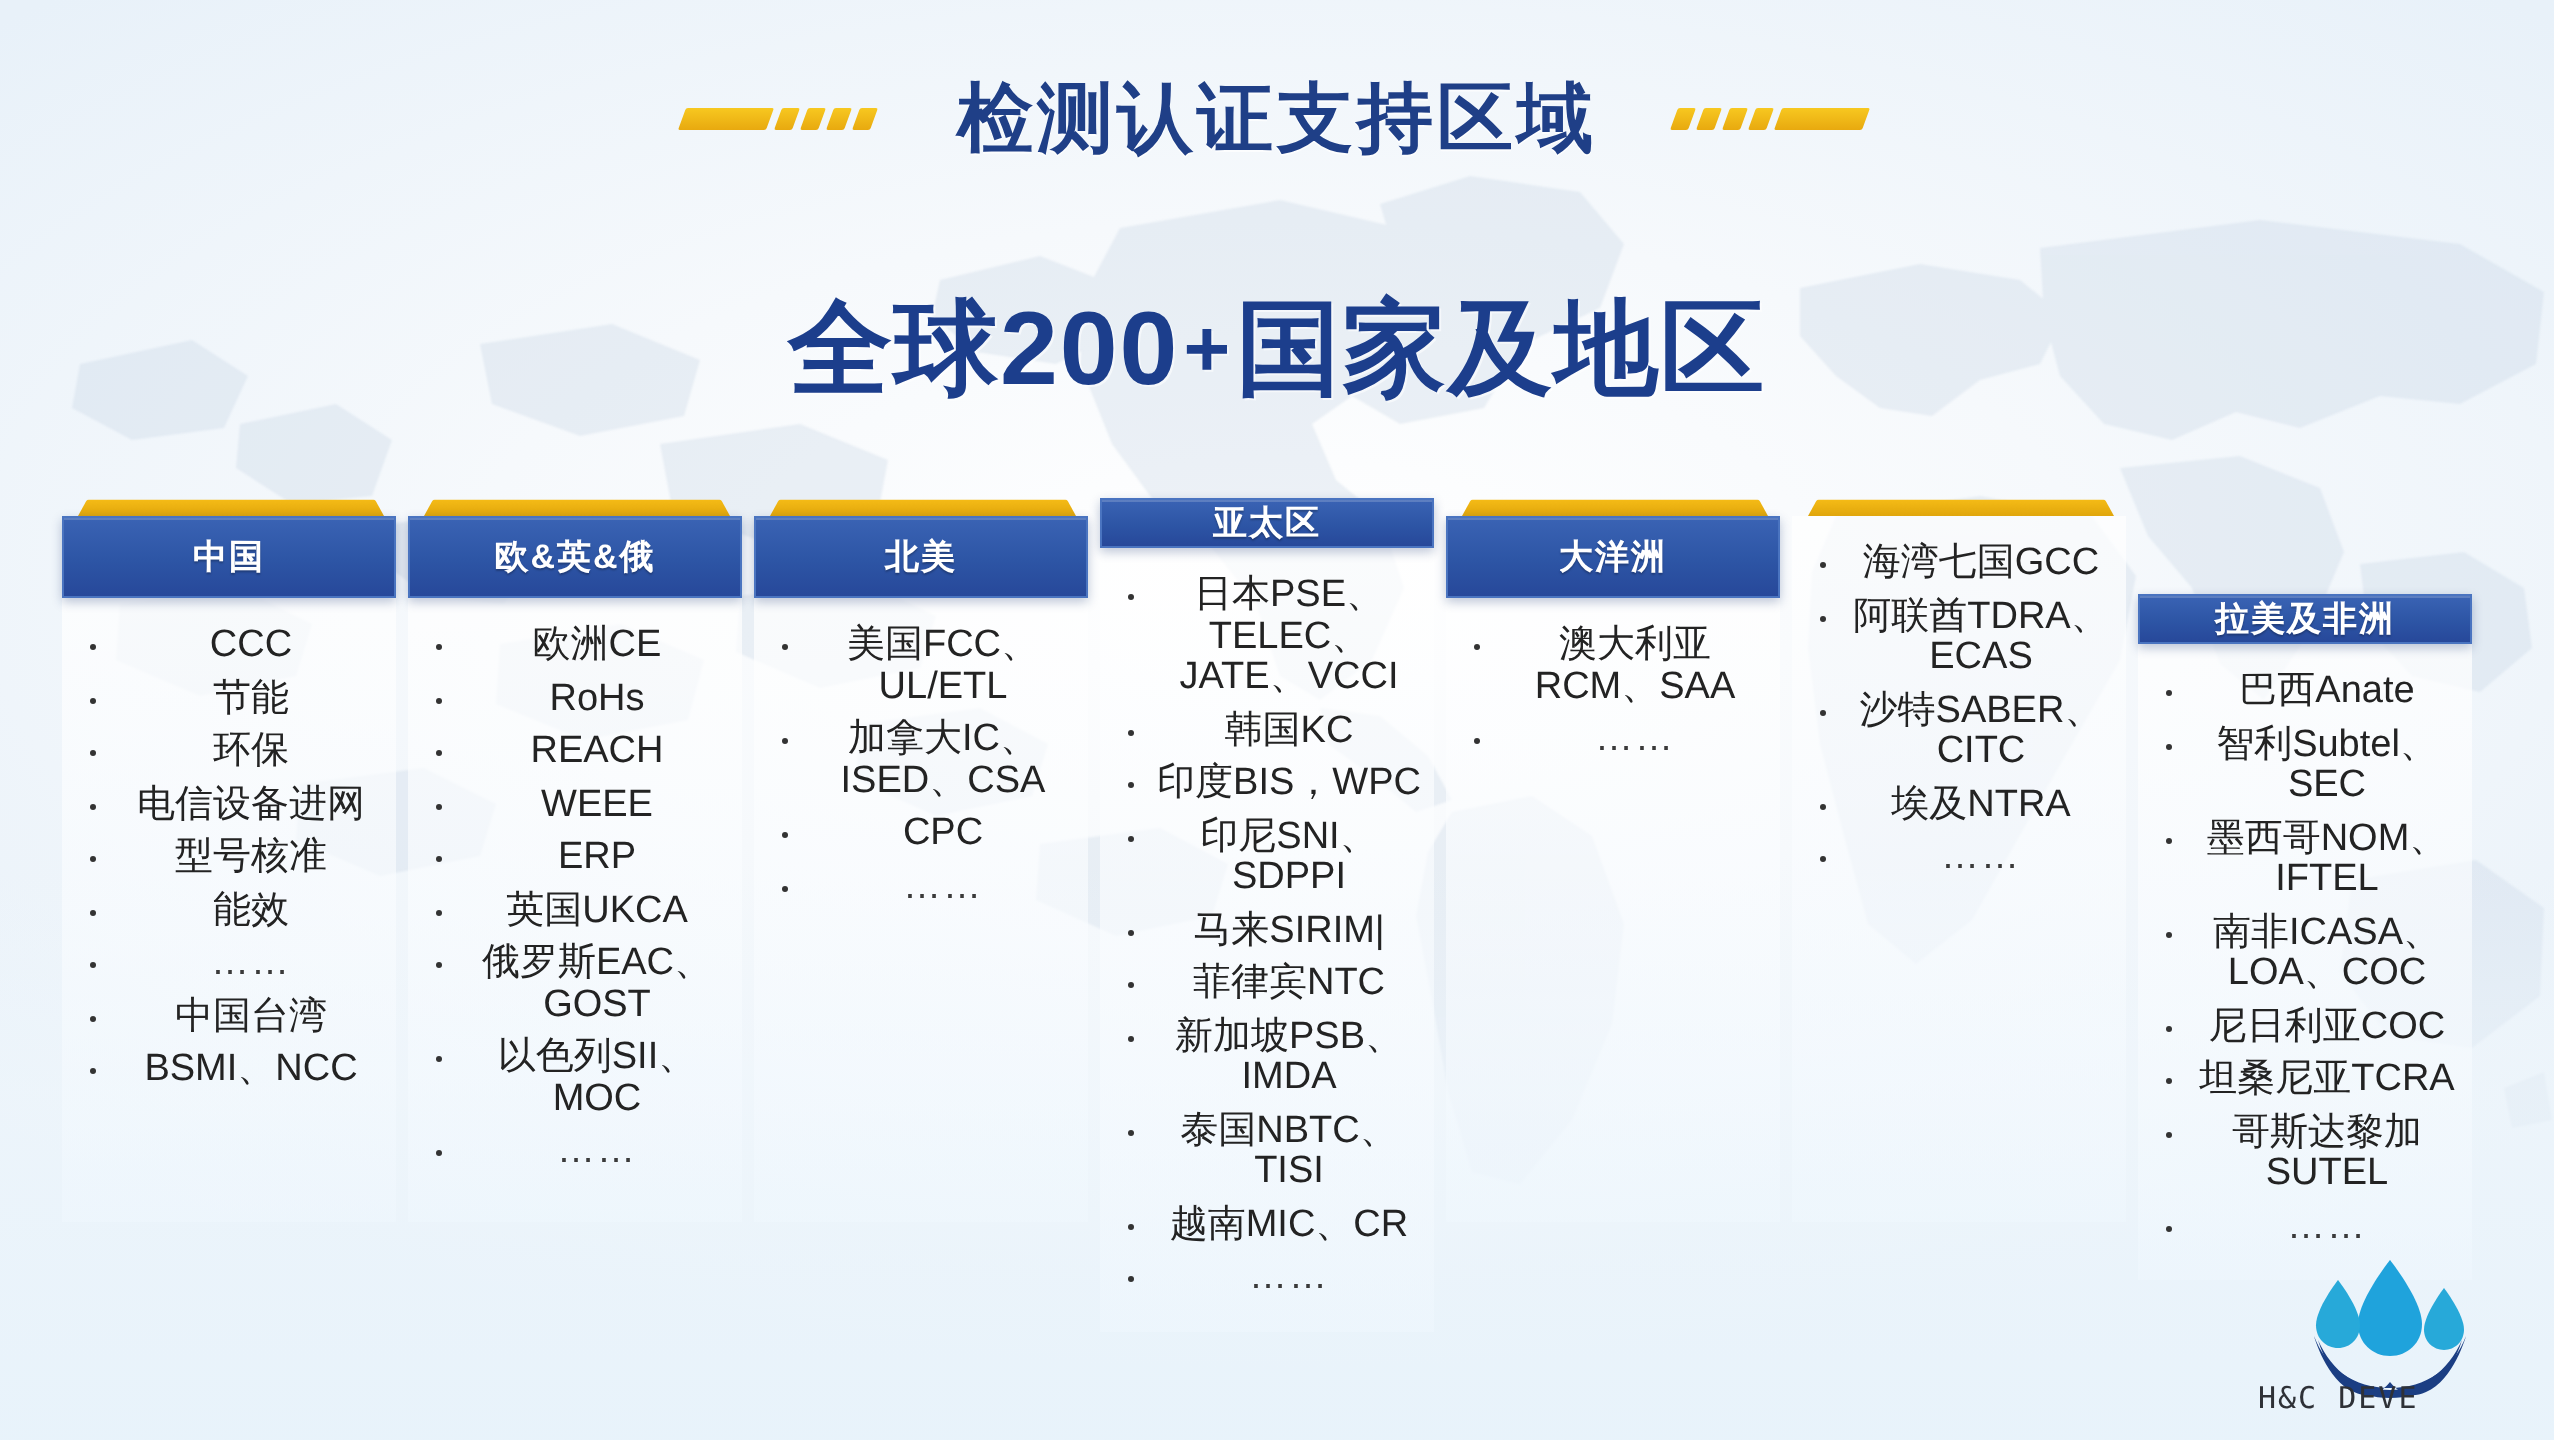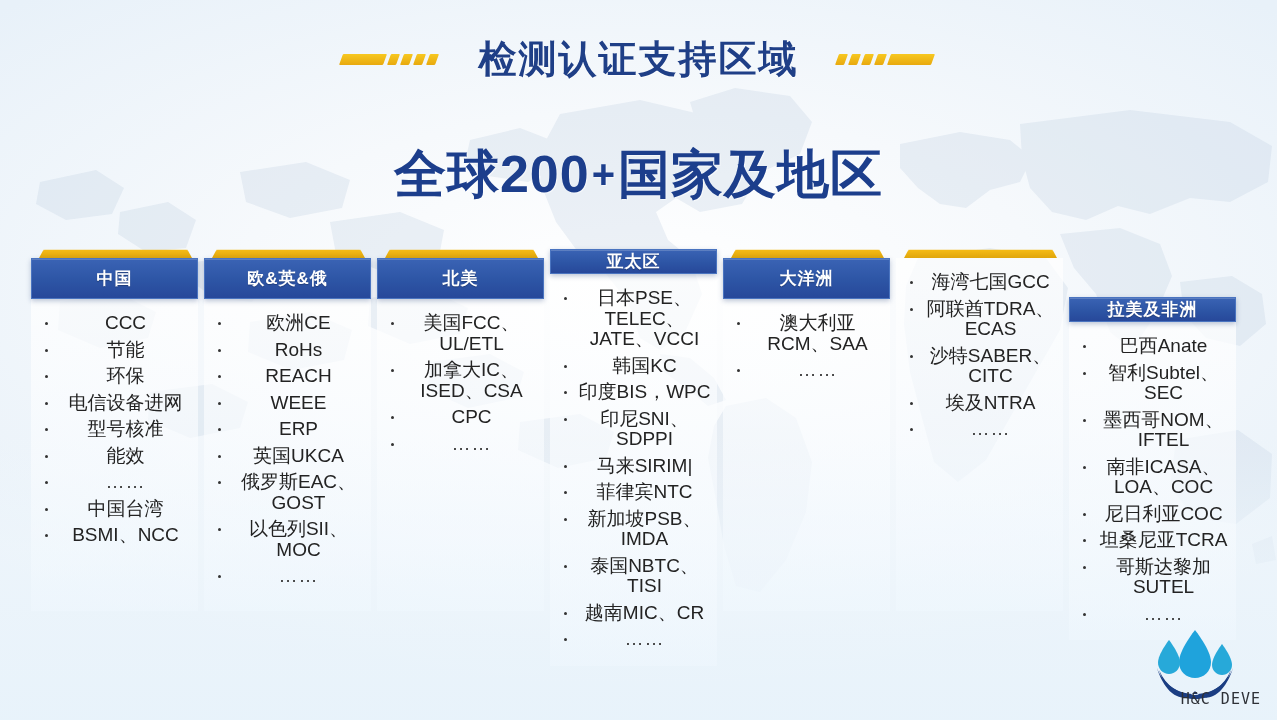--- a/index.html
+++ b/index.html
@@ -136,21 +136,21 @@
   }
   ul.items li.dots{color:#3a3a3a;letter-spacing:1px;}
 
   
   #logo{
     position:absolute;right:16px;bottom:8px;
     width:132px;height:88px;
   }
   #logo-text{
     position:absolute;right:16px;bottom:12px;
-    width:132px;text-align:right;
+    width:132px;text-align:left;
     font-family:"DejaVu Sans Mono","Liberation Mono",monospace;
     font-size:15px;letter-spacing:1px;color:#2e3137;
   }
 </style>
 </head>
 <body>
 
 <div id="stage">
 
   <svg id="worldmap" viewBox="0 0 1277 560" preserveAspectRatio="none" xmlns="http://www.w3.org/2000/svg">

